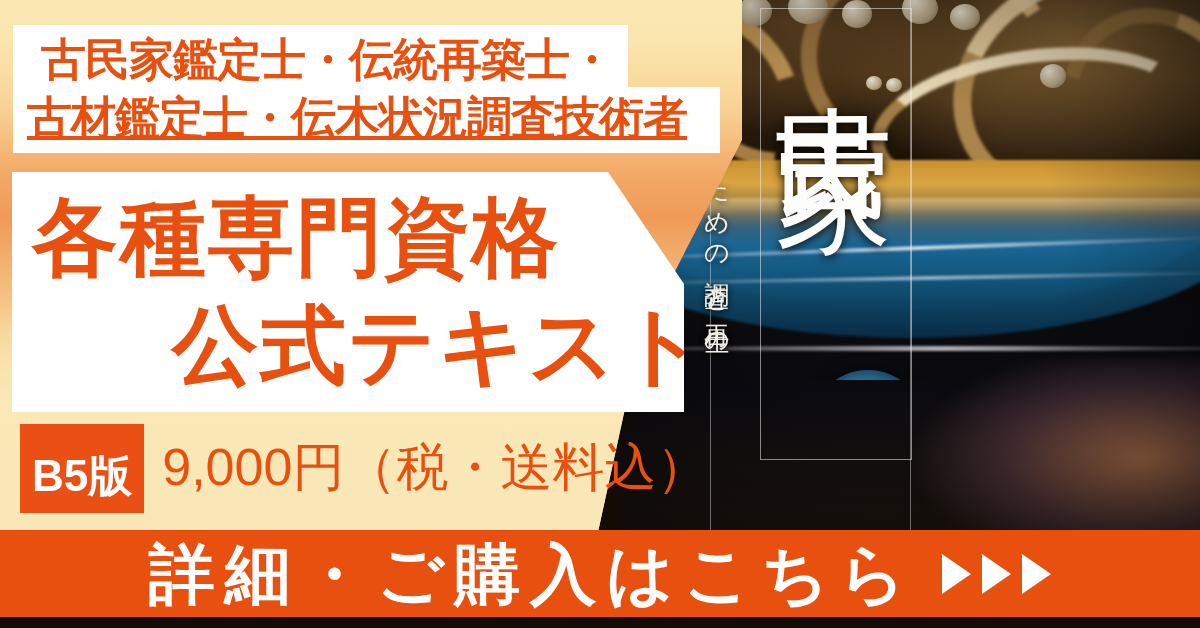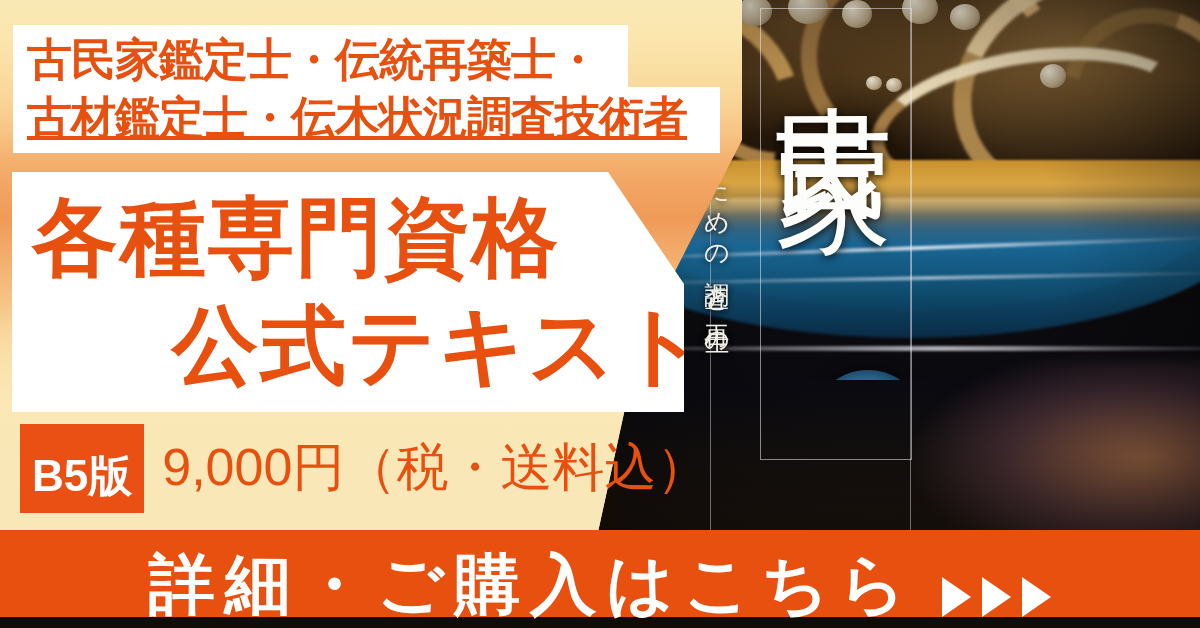--- a/index.html
+++ b/index.html
@@ -147,21 +147,21 @@
   
   .block1{
     position:absolute;left:13px;top:25px;width:707px;height:128px;
     background:#ffffff;
     clip-path:polygon(0 0, 615px 0, 615px 62px, 707px 62px, 707px 128px, 0 128px);
   }
   .block1 .line{
     position:absolute;left:14px;color:#e8500f;font-weight:700;
     font-size:45px;line-height:1;letter-spacing:-1px;white-space:nowrap;
   }
-  .b1l1{top:12px;}
+  .b1l1{top:12px;margin-left:14px;}
   .b1l2{top:70px;text-decoration:underline;}
 
   
   .block2{
     position:absolute;left:12px;top:172px;width:672px;height:240px;
     background:#ffffff;
     clip-path:polygon(0 0, 596px 0, 672px 112px, 672px 240px, 0 240px);
   }
   .block2 .hl{
     position:absolute;color:#e8500f;font-weight:700;
@@ -177,21 +177,21 @@
     line-height:1;padding:30px 12px 15px;letter-spacing:0;white-space:nowrap;
   }
   .price{
     margin-left:18px;color:#e8500f;font-size:52px;font-weight:400;
     letter-spacing:0;white-space:nowrap;
   }
 
   
   .cta{
     position:absolute;left:0;top:530px;width:1200px;height:87px;
-    background:#e8500f;display:flex;align-items:flex-end;justify-content:center;
+    background:#e8500f;display:flex;align-items:center;justify-content:center;
   }
   .cta-text{
     color:#ffffff;font-weight:700;font-size:66px;line-height:1;
     letter-spacing:10px;white-space:nowrap;
   }
   .arrows{display:flex;align-items:center;gap:11px;margin-left:26px;}
   .arrows span{
     width:0;height:0;border-left:29px solid #ffffff;
     border-top:20px solid transparent;border-bottom:20px solid transparent;
   }

